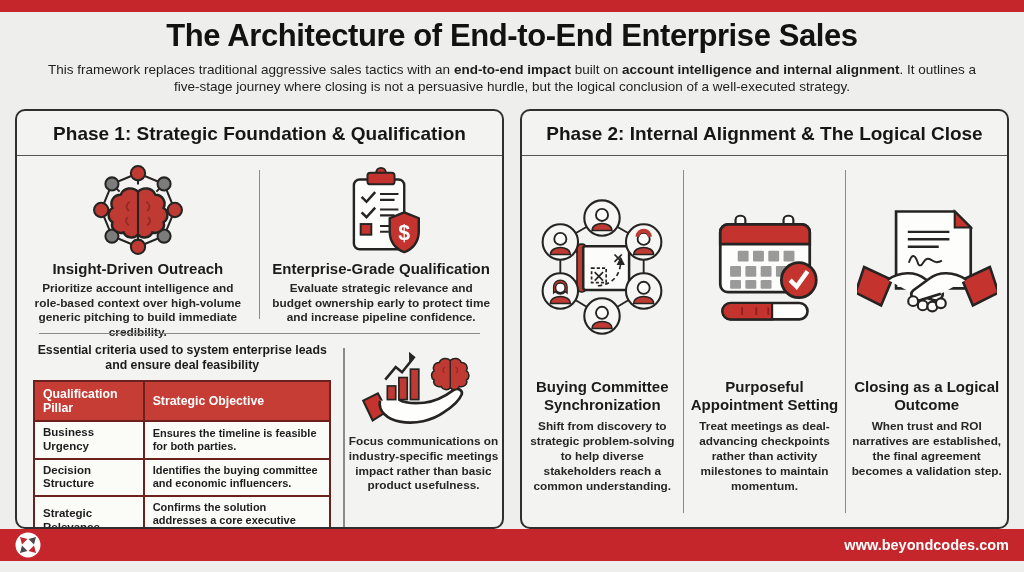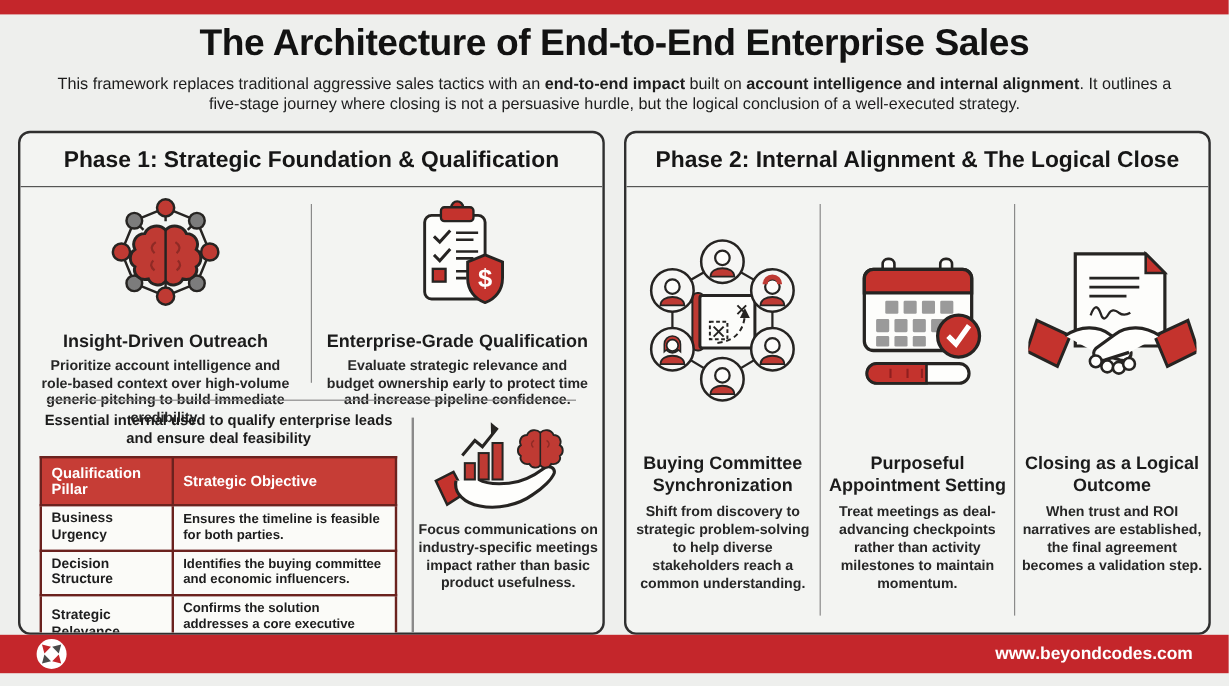--- a/index.html
+++ b/index.html
@@ -36,21 +36,21 @@
   .p1-body { flex:1; display:flex; flex-direction:column; }
   .p1-top { height:177px; display:flex; }
   .p1-col { flex:1; display:flex; flex-direction:column; align-items:center; padding-top:8px; }
   .vdiv { width:1.6px; background:#8a8a8a; margin:14px 0; }
   .hdiv { height:1.6px; background:#8a8a8a; margin:0 22px; }
   .p1-bottom { flex:1; display:flex; }
   .p1-table-area { flex:1.9; padding:7px 12px 8px 16px; display:flex; flex-direction:column; }
   .p1-value-area { flex:1; display:flex; flex-direction:column; align-items:center; padding-top:10px; }
 
   .item-icon { display:flex; align-items:center; justify-content:center; }
-  .item-title { font-size:15px; font-weight:800; text-align:center; margin-top:20px; line-height:1.15; }
+  .item-title { font-size:15px; font-weight:800; text-align:center; margin-top:4px; line-height:1.15; }
   .item-desc {
     font-size:11.8px; font-weight:600; color:#262626; text-align:center;
     line-height:1.24; margin-top:4px; max-width:220px;
   }
 
   .table-caption { font-size:12.3px; font-weight:800; text-align:center; line-height:1.2; margin:2px 4px 7px; }
   table.qual { width:100%; border-collapse:collapse; border:2px solid #6b221e; background:#fbfbf8; }
   table.qual th {
     background:#c63d36; color:#ffffff; font-size:12.3px; font-weight:800;
     text-align:left; padding:5px 8px; border:2px solid #6b221e;
@@ -66,21 +66,21 @@
   .p2-col { flex:1; display:flex; flex-direction:column; align-items:center; }
   .p2-icon { height:222px; display:flex; align-items:center; justify-content:center; }
   .p2-title { font-size:15px; font-weight:800; text-align:center; line-height:1.18; max-width:150px; }
   .p2-desc {
     font-size:11.8px; font-weight:600; color:#262626; text-align:center;
     line-height:1.26; margin-top:6px; max-width:152px;
   }
 
   .footer {
     margin-top:auto; height:32px; background:#c4262b; display:flex;
-    align-items:center; justify-content:space-between; padding:0 30px; flex:none;
+    align-items:center; justify-content:space-between; padding:0 15px; flex:none;
   }
   .footer-url { color:#ffffff; font-size:14.5px; font-weight:600; text-decoration:none; }
   .logo-badge { width:26px; height:26px; display:flex; }
 
   svg { display:block; }
 </style>
 </head>
 <body>
 
 <div class="page">
@@ -153,21 +153,21 @@
             <div class="item-title">Enterprise-Grade Qualification</div>
             <div class="item-desc">Evaluate strategic relevance and budget ownership early to protect time and increase pipeline confidence.</div>
           </div>
         </div>
 
         <div class="hdiv"></div>
 
         <div class="p1-bottom">
 
           <div class="p1-table-area">
-            <div class="table-caption">Essential internal used to qualify enterprise leads and ensure deal feasibility</div>
+            <div class="table-caption">Essential criteria used to system enterprise leads and ensure deal feasibility</div>
             <table class="qual">
               <thead>
                 <tr>
                   <th>Qualification Pillar</th>
                   <th>Strategic Objective</th>
                 </tr>
               </thead>
               <tbody>
                 <tr>
                   <td class="c1">Business Urgency</td>

